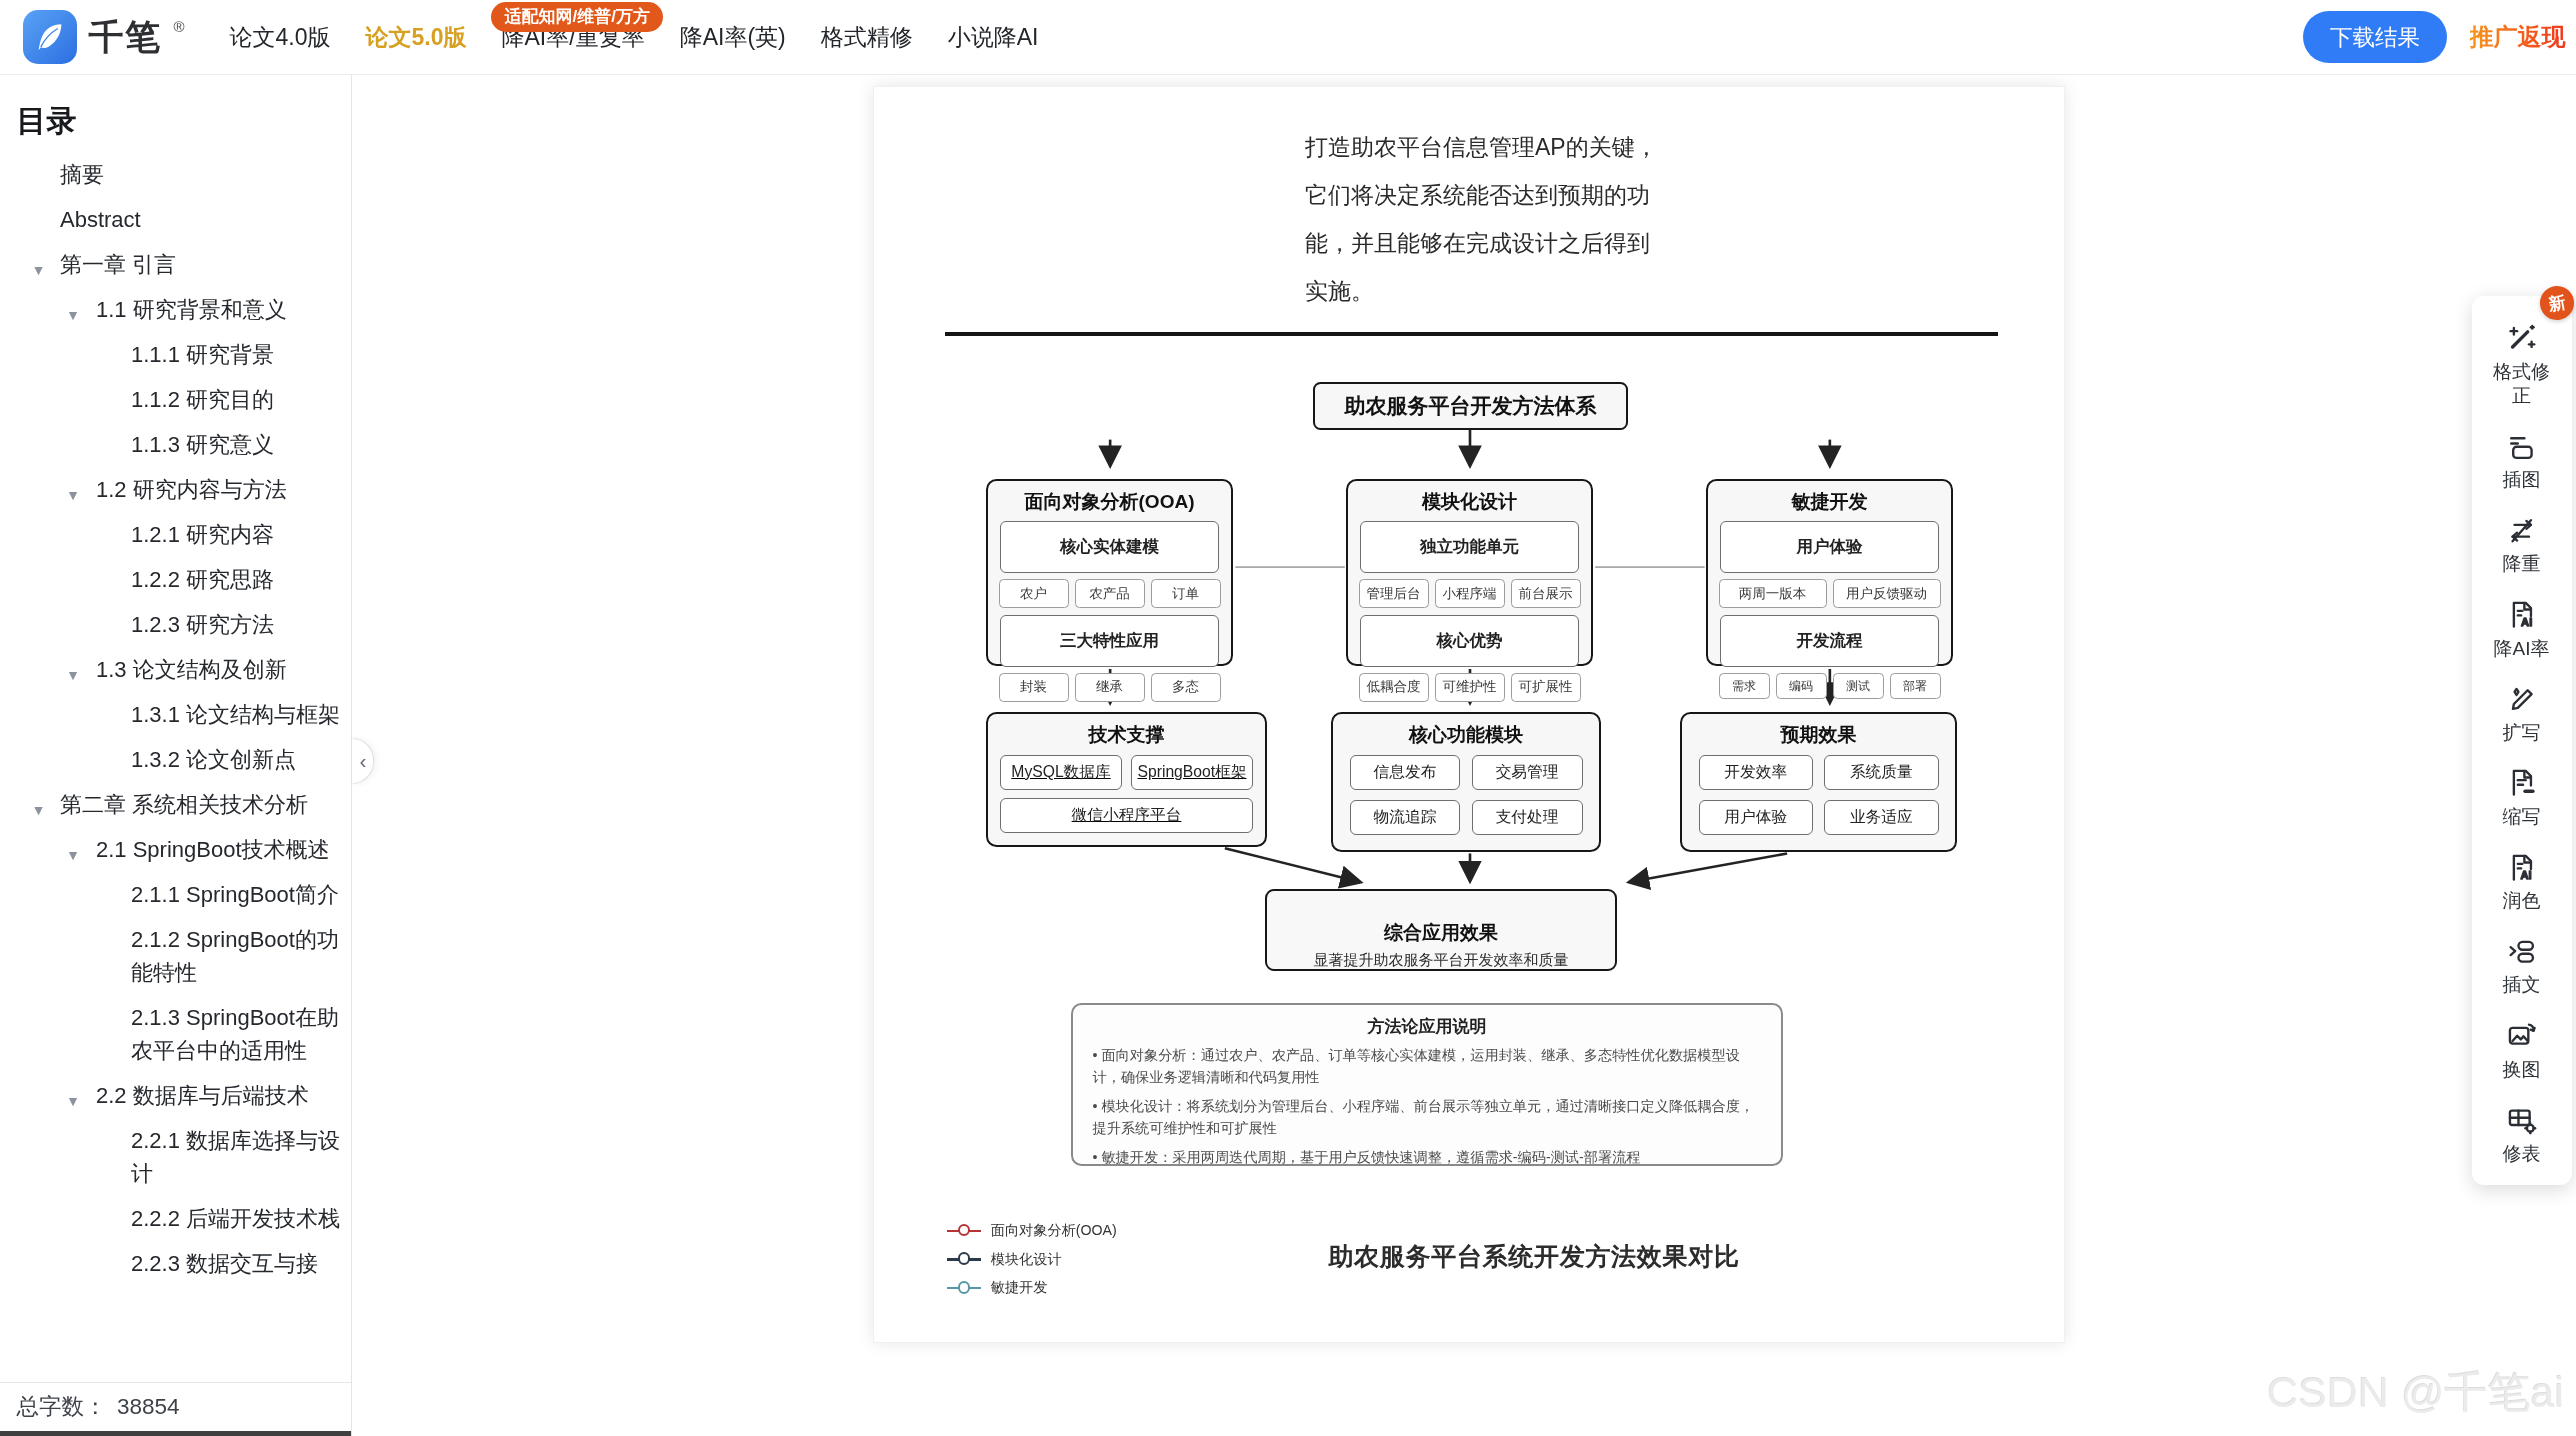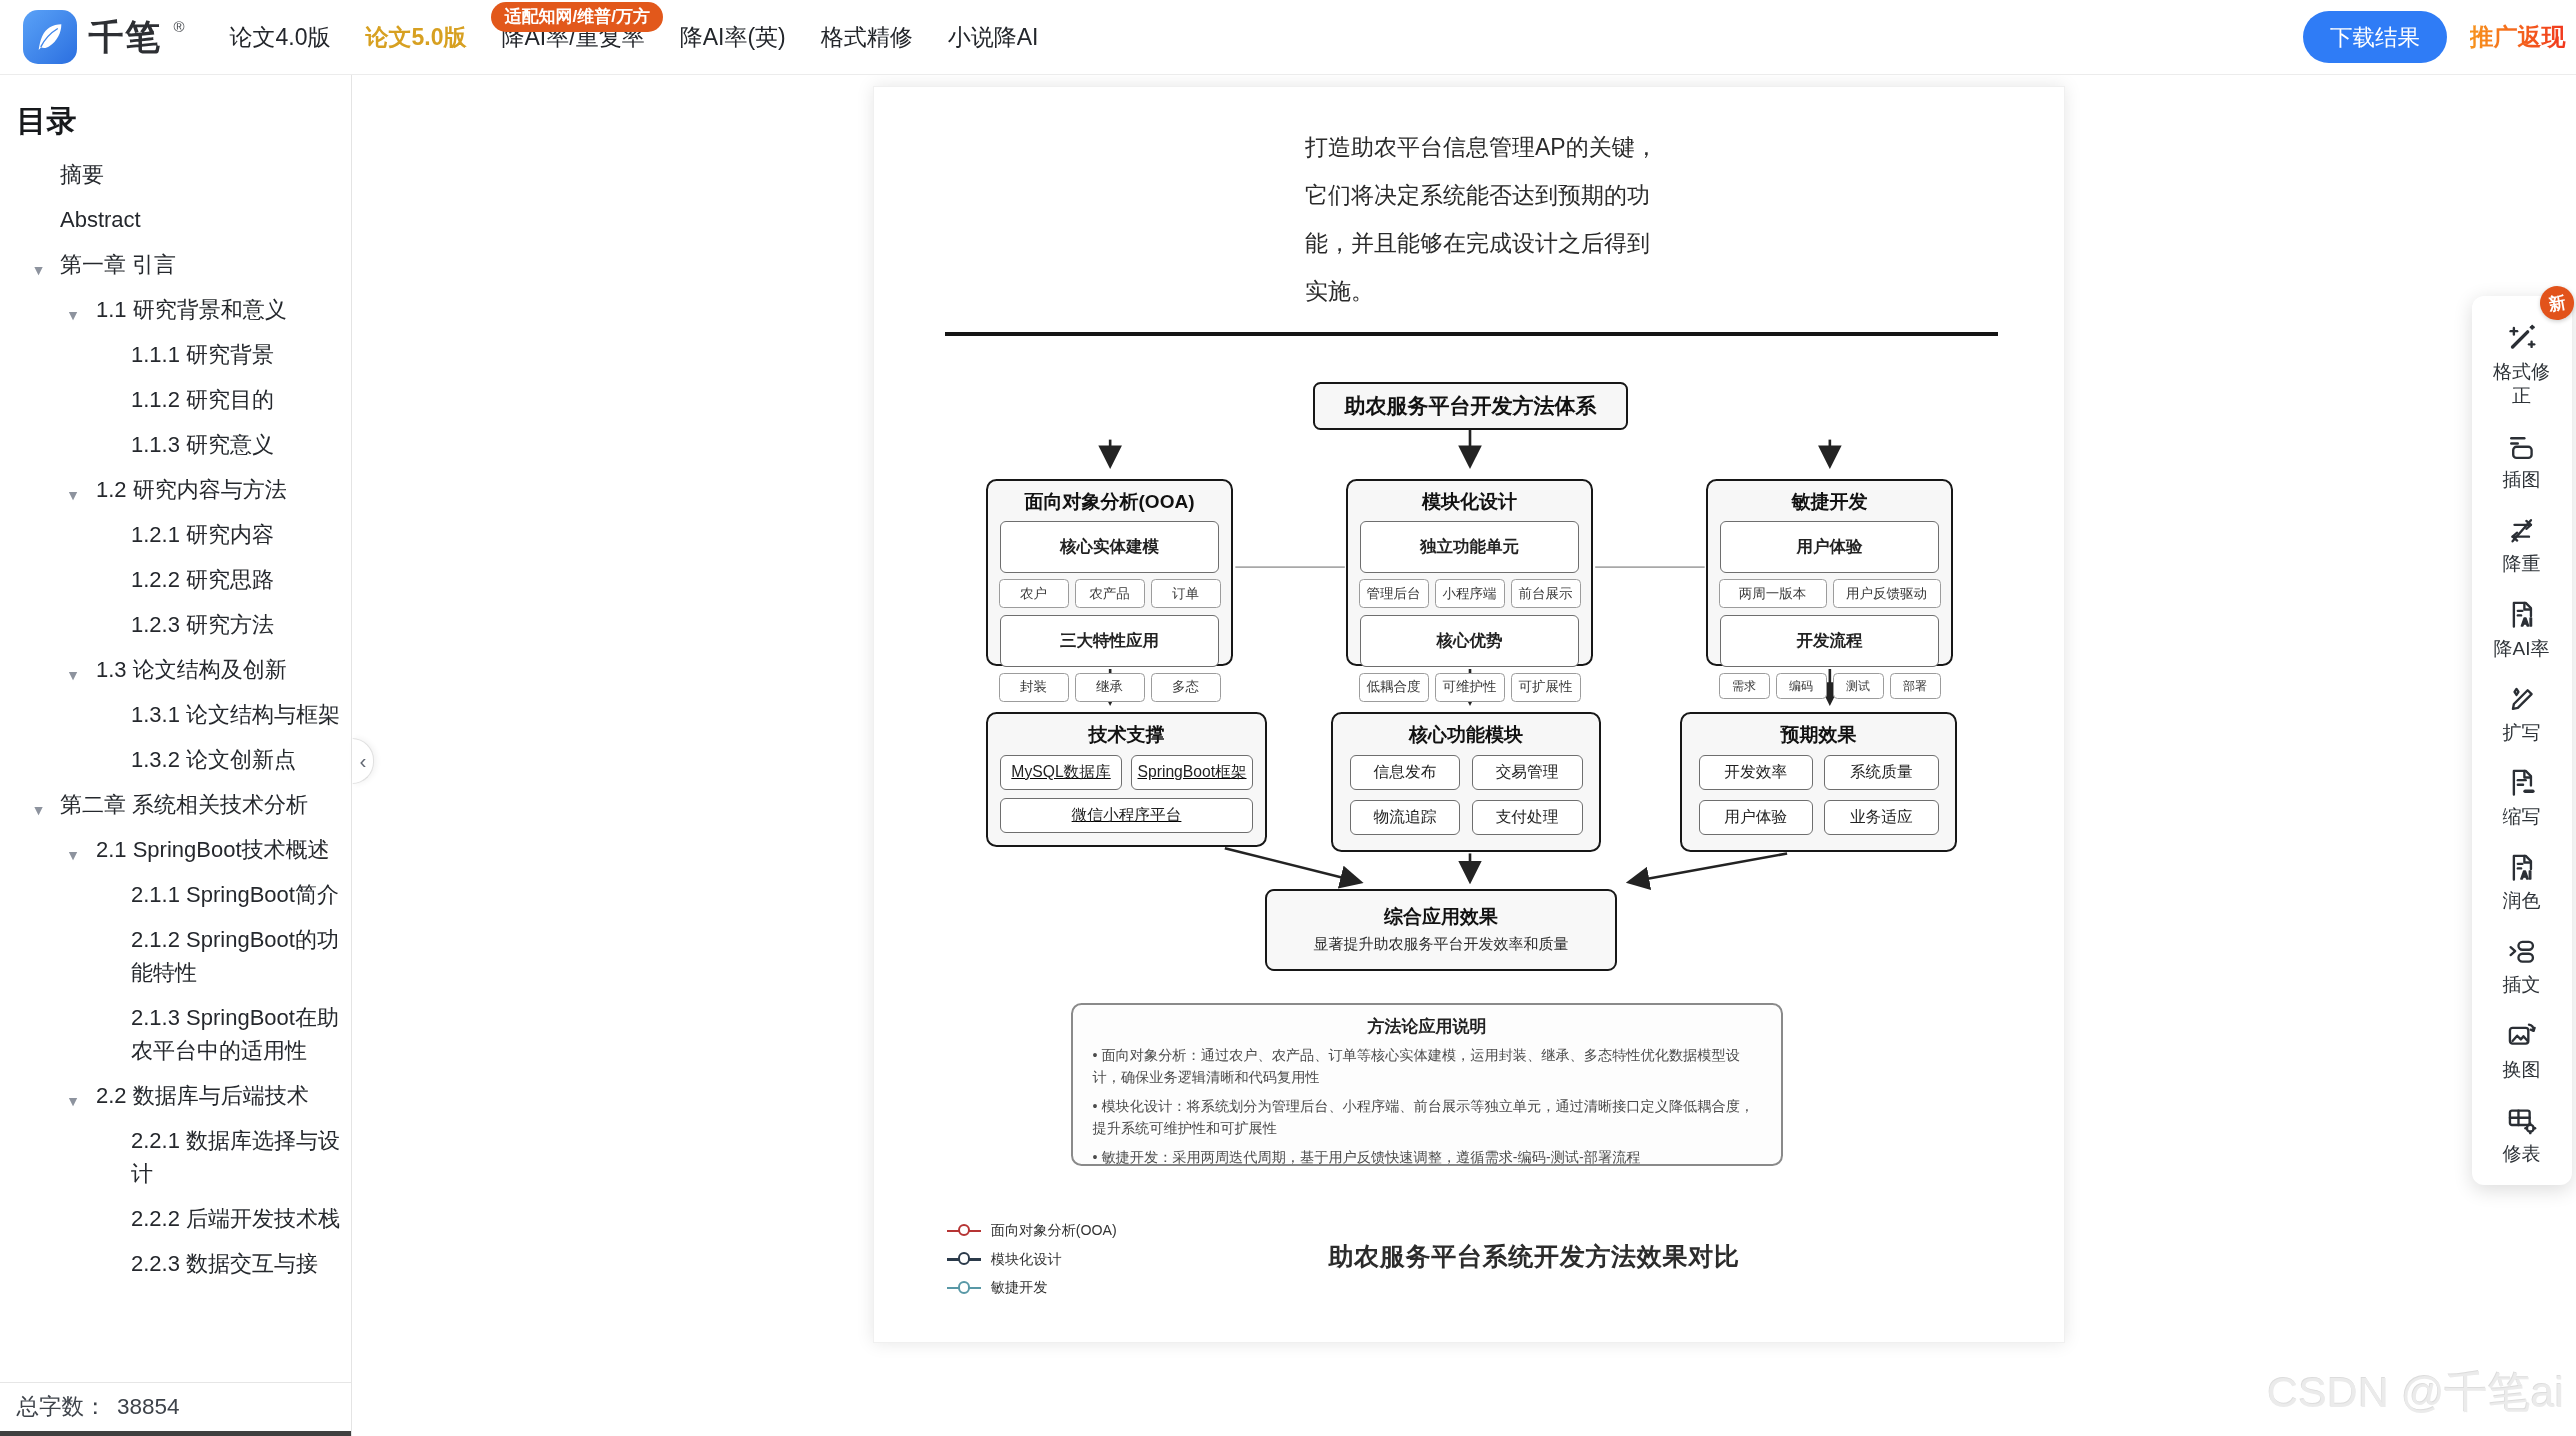--- a/index.html
+++ b/index.html
@@ -74,21 +74,21 @@
   .r2-1 { left:112px; top:625px; width:281px; height:135px; }
   .r2-2 { left:457px; top:625px; width:270px; height:140px; }
   .r2-3 { left:806px; top:625px; width:277px; height:140px; }
   .r2-title { text-align:center; font-size:19px; font-weight:700; margin-top:7.5px; color:#111; }
   .btn-row { display:flex; gap:9px; margin:7.5px 12px 0;text-decoration:underline; }
   .bbtn { flex:1; background:#fff; border:1.5px solid #6e6e6e; border-radius:6px; text-align:center;
     font-size:15.7px; padding:6px 1.5px; color:#222; white-space:nowrap; overflow:hidden; }
   .grid2 { display:grid; grid-template-columns:1fr 1fr; gap:9.7px 11.2px; margin:7.5px 16.5px 0; }
   .result { left:391px; top:802px; width:352px; height:82px; border-radius:9px;
     background:#f8f8f8; text-align:center; }
-  .result-title { font-size:19px; font-weight:700; margin-top:13px; color:#111; }
+  .result-title { font-size:19px; font-weight:700; margin-top:29px; color:#111; }
   .result-sub { font-size:15px; margin-top:5.2px; color:#2e2e2e; }
   .notes { left:197px; top:916px; width:712px; height:163px; border:2.2px solid #8a8a8a;
     border-radius:10.5px; background:#fdfdfd; }
   .notes-title { text-align:center; font-size:17px; font-weight:700; margin-top:9.7px; color:#222; }
   .note-line { font-size:14.2px; color:#4c4c4c; margin:6.7px 19.5px 0; line-height:1.55; }
   .legend { position:absolute; left:73px; top:1134px; }
   .legend-row { display:flex; align-items:center; gap:9.7px; margin-bottom:9.7px;
     font-size:14.2px; color:#333; }
   .legend-sym { position:relative; width:34px; height:13.5px; }
   .legend-sym .line { position:absolute; top:6px; left:0; right:0; height:2.2px; background:currentColor; }

